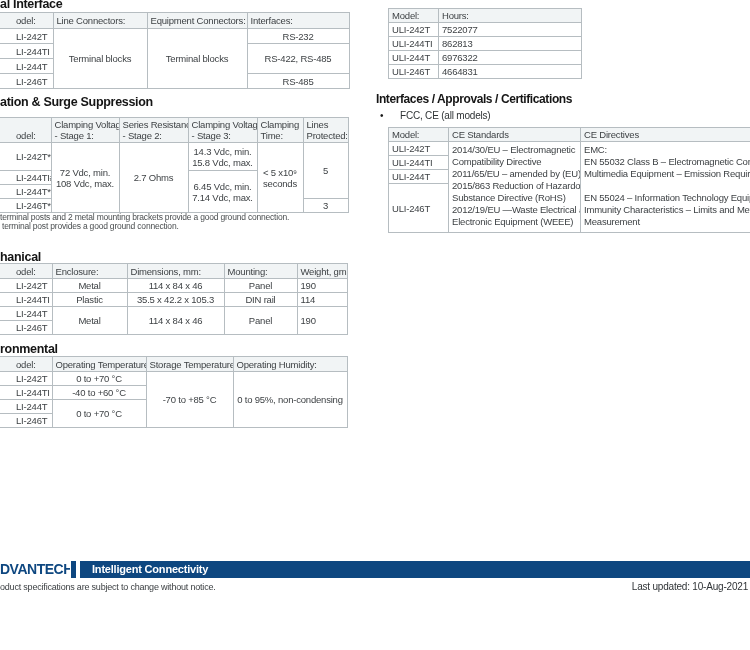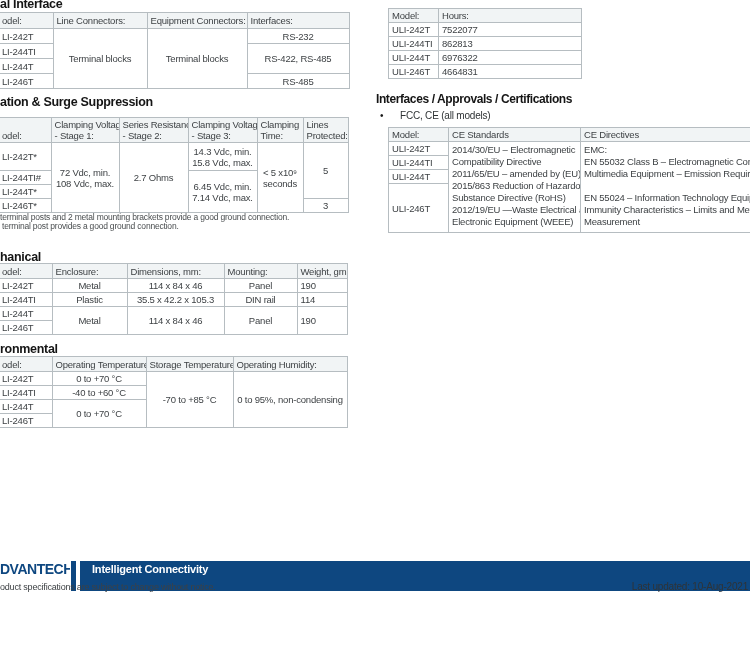--- a/index.html
+++ b/index.html
@@ -4,30 +4,30 @@
 <style>
   html,body{margin:0;padding:0}
   body{width:750px;height:650px;overflow:hidden;background:#fff;position:relative;
        font-family:"Liberation Sans",sans-serif;color:#3e4245}
   .abs{position:absolute}
   .title{font-weight:bold;font-size:12.5px;color:#151515;letter-spacing:-0.3px;white-space:nowrap}
   table{border-collapse:collapse;table-layout:fixed}
   td{border:1px solid #b6bdc1;font-size:9.5px;letter-spacing:-0.2px;color:#3e4245;
      padding:1px 3px;vertical-align:middle;overflow:hidden;line-height:11px}
   .hdr{background:#f1f4f5}
-  .cut td:first-child{border-left:none;padding-left:2px}
+  .cut td:first-child{border-left:none;padding-left:16px}
   .c{text-align:center}
   .pre{white-space:pre}
   .nw{white-space:nowrap}
   .top{vertical-align:top;padding-top:2px}
   .fn{font-size:8.5px;letter-spacing:-0.2px;color:#4a4e50;white-space:nowrap}
   .lh12{line-height:12px}
   .bullet-dot{font-size:10px;color:#1a1a1a}
   .bullet-text{font-size:10px;color:#2e3234;letter-spacing:-0.2px}
-  .bar{background:#0e4780;height:30px}
+  .bar{background:#0e4780;height:17px}
   .logo{font-weight:bold;font-size:14px;color:#0e4780;letter-spacing:-0.5px;line-height:17px;white-space:nowrap}
   .tagline{font-weight:bold;font-size:11px;color:#fff;letter-spacing:-0.2px;line-height:17px;white-space:nowrap}
   .disclaimer{font-size:9px;color:#3d4144;letter-spacing:-0.2px;white-space:nowrap}
   .updated{font-size:10px;color:#2f3336;letter-spacing:-0.2px;white-space:nowrap;text-align:center}
 </style>
 </head>
 <body>
 
 <div class="abs title" style="left:0;top:-3px">al Interface</div>
 

